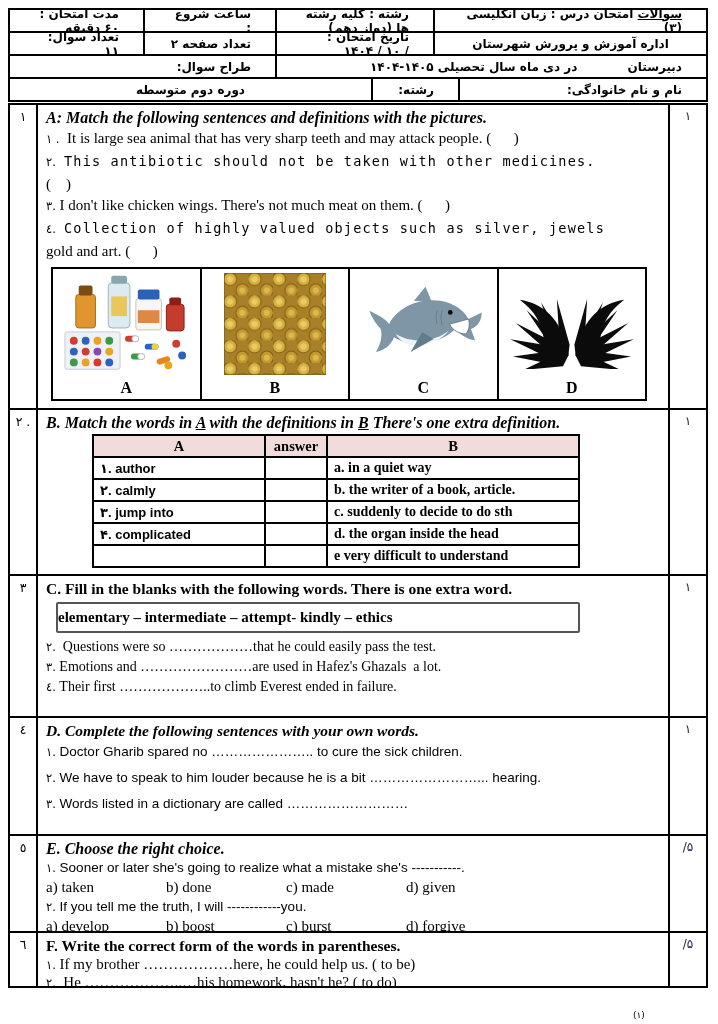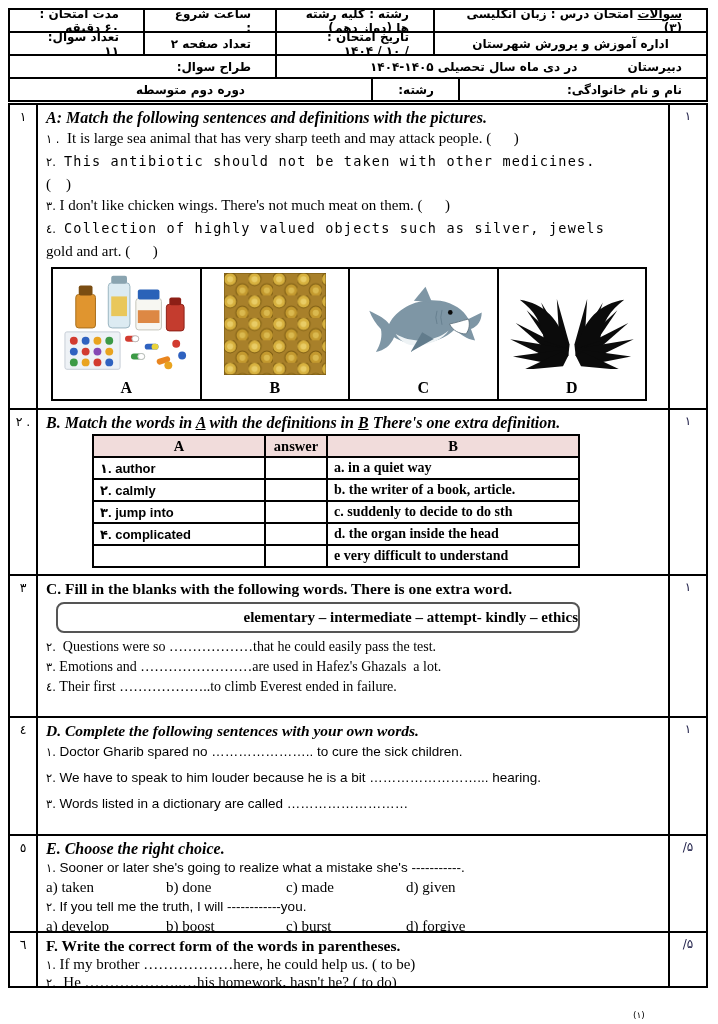--- a/index.html
+++ b/index.html
@@ -54,22 +54,22 @@
   
   .match { border-collapse: collapse; margin: 1px 0 0 46px; }
   .match th, .match td { border: 2px solid #000; height: 22px; padding: 0 6px; }
   .match th { background: #f1dcdb; font-size: 14.5px; text-align: center; }
   .match td.col-a { width: 172px; font-family: "Liberation Sans", "DejaVu Sans", sans-serif;
                     font-weight: bold; font-size: 13px; }
   .match td.col-ans { width: 62px; }
   .match td.col-b { width: 252px; font-weight: bold; font-size: 14px; }
 
   
-  .wordbank { width: 524px; margin: 3px 0 4px 10px; border: 2px solid #555; border-radius: 8px;
-              text-align: right; font-weight: bold; font-size: 15px; padding: 5px 0; }
+  .wordbank { width: 524px; margin: 3px 0 4px 10px; border: 2px solid #555; border-radius: 2px;
+              text-align: left; font-weight: bold; font-size: 15px; padding: 5px 0; }
 
   
   .choices { font-size: 15px; line-height: 21px; }
   .choices span { display: inline-block; width: 120px; }
   .choices span:last-child { width: auto; }
 
   
   .foot-cont { position: absolute; left: 300px; top: 1008px; width: 200px; text-align: center;
                font-weight: bold; font-style: italic; font-size: 12.5px; margin-top: 16px; }
   .foot-page { position: absolute; left: 633px; top: 1010px; font-size: 9px; font-family: "DejaVu Sans", sans-serif; }

